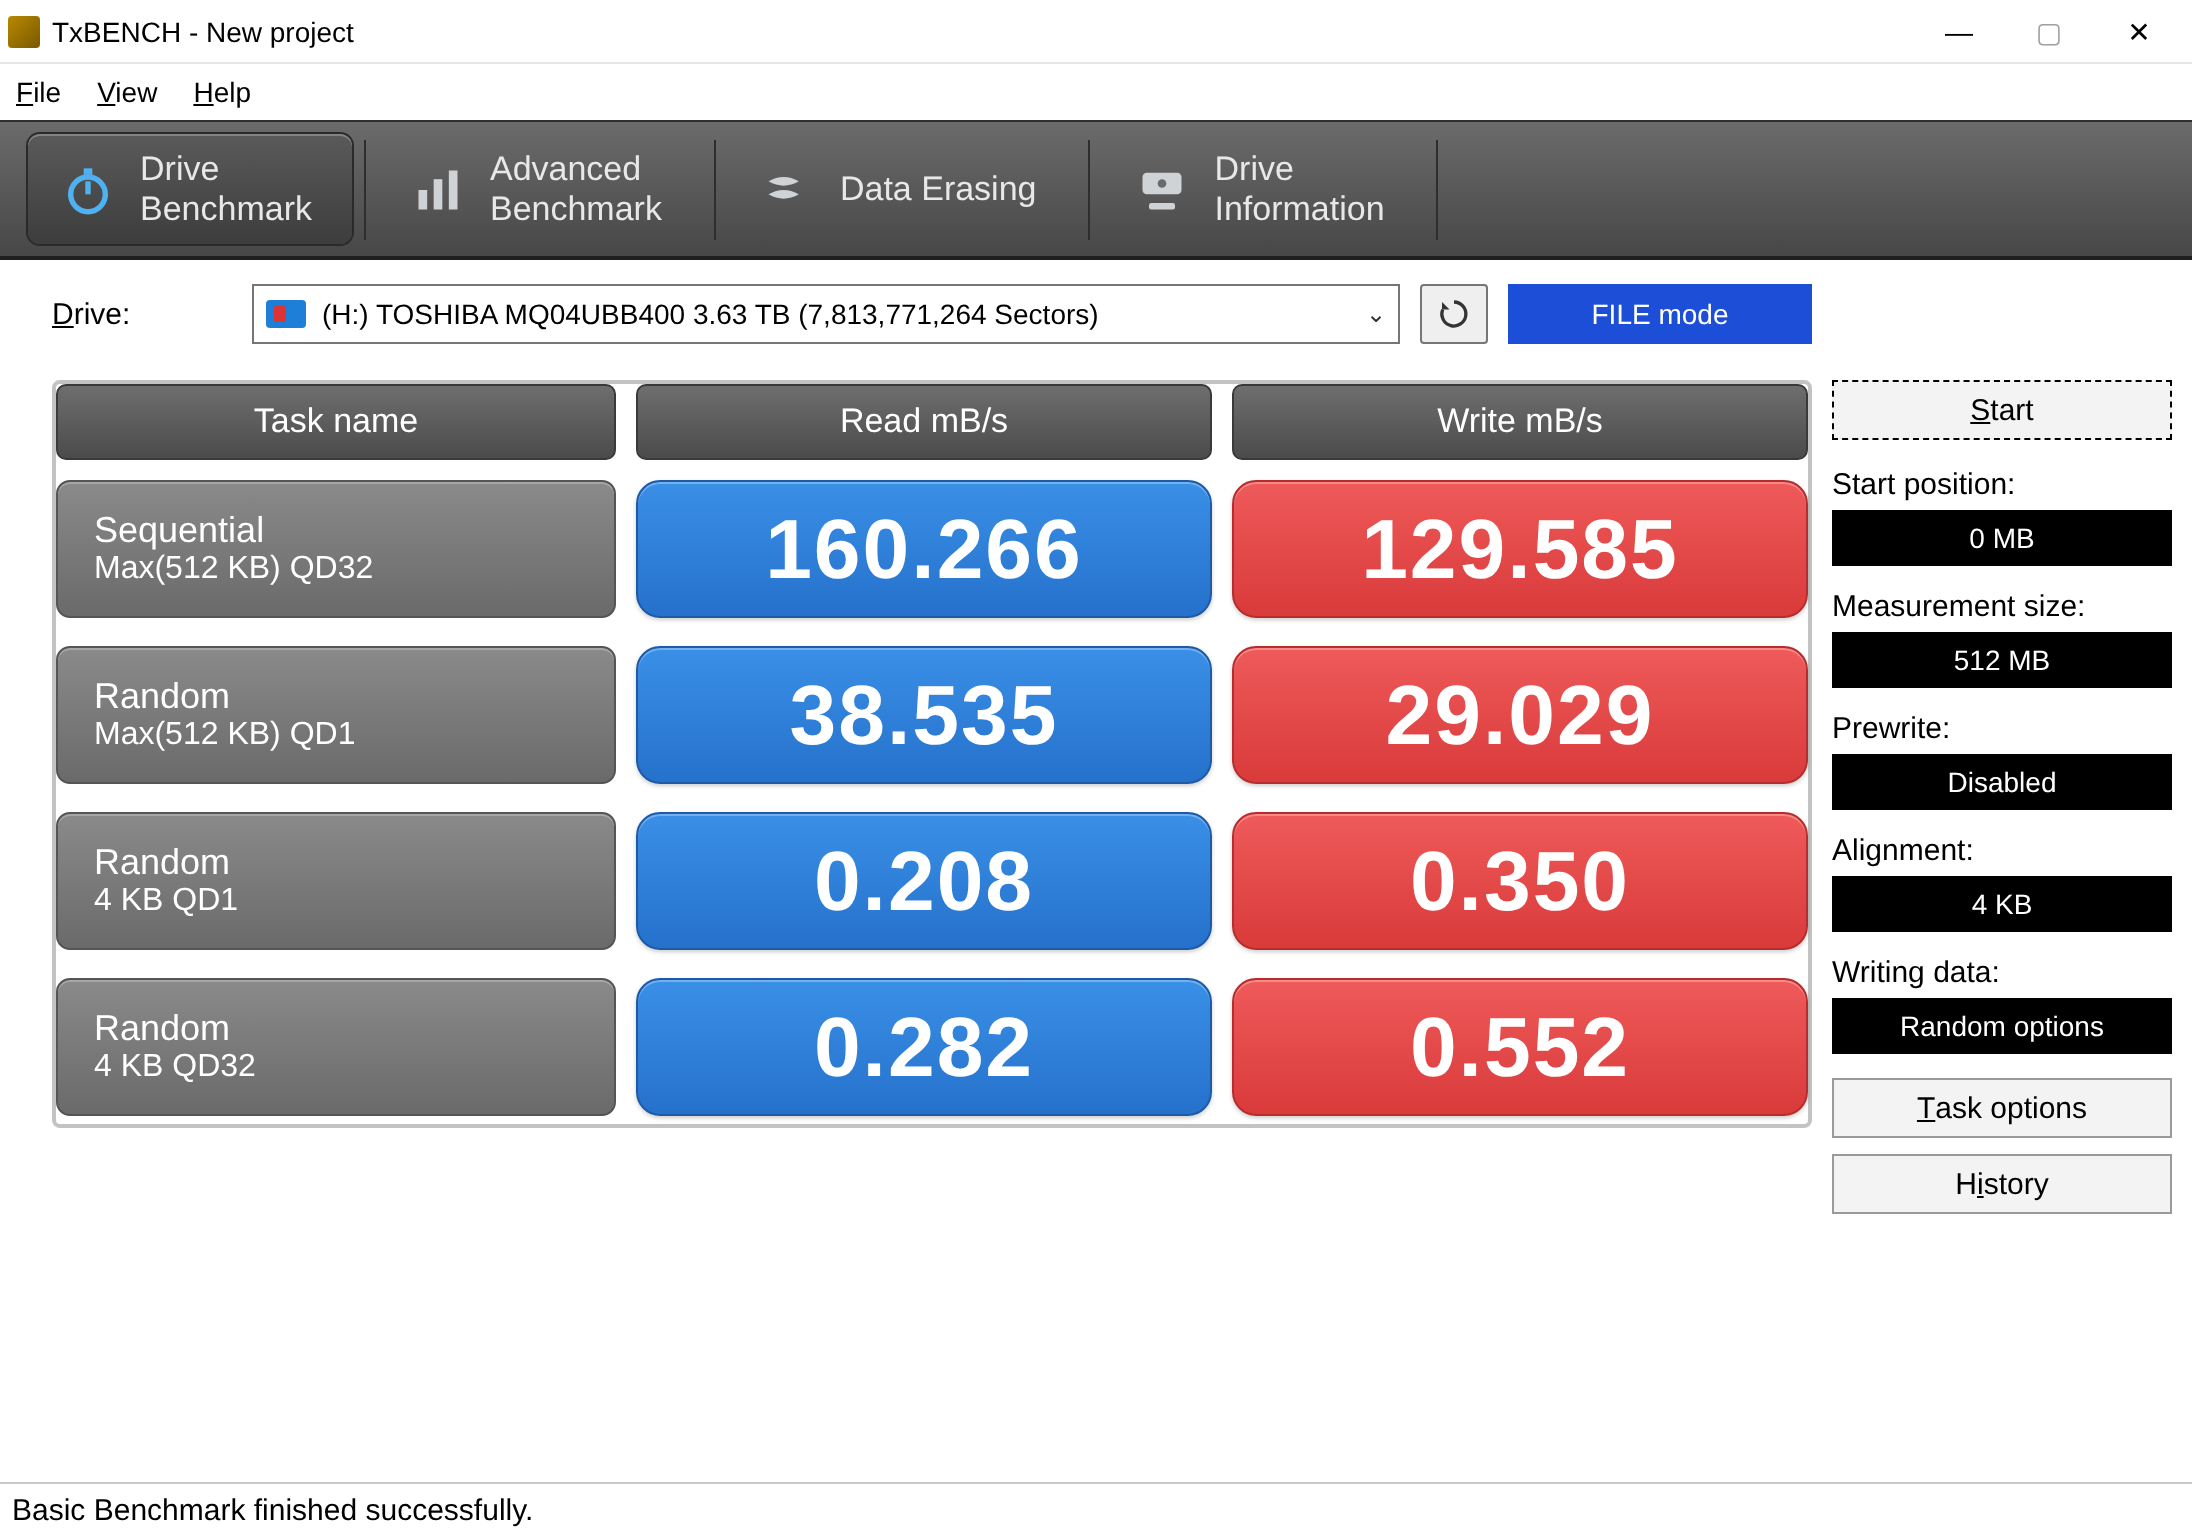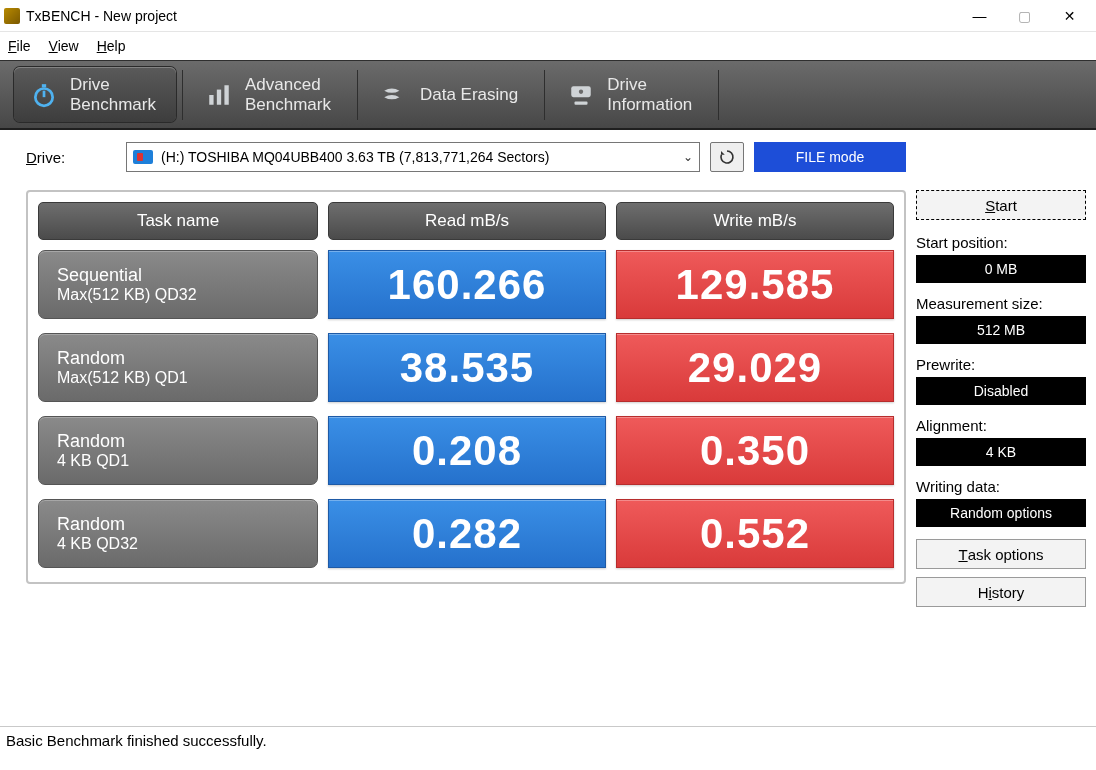--- a/index.html
+++ b/index.html
@@ -30,44 +30,44 @@
 .driverow label { font-size: 15px; min-width: 90px; }
 .driverow label .ul { text-decoration: underline; }
 .drive-select { flex: 1; height: 30px; border: 1px solid #767676; background: #fff; display: flex; align-items: center; padding: 0 6px; position: relative; }
 .drive-select .drive-icon { width: 20px; height: 14px; background: #1e7fd9; border-radius: 2px; margin-right: 8px; position: relative; }
 .drive-select .drive-icon::after { content:""; position:absolute; left:4px; top:3px; width:6px; height:8px; background:#d33; border-radius:1px; }
 .drive-select .drive-text { flex: 1; font-size: 14px; white-space: nowrap; overflow: hidden; }
 .drive-select .caret { position: absolute; right: 6px; top: 50%; transform: translateY(-50%); font-size: 12px; color: #333; }
 .refresh-btn { width: 34px; height: 30px; border: 1px solid #767676; background: #efefef; display: flex; align-items: center; justify-content: center; border-radius: 2px; }
 .mode-btn { width: 152px; height: 30px; background: #1d4ed8; color: #fff; display: flex; align-items: center; justify-content: center; font-size: 14px; font-weight: 500; }
 
-.results-panel { border: 2px solid #c3c3c3; border-radius: 4px; padding: 10px; background: #fff; }
+.results-panel { border: 2px solid #c3c3c3; border-radius: 4px; background: #fff; }
 .header-row { display: flex; gap: 10px; margin-bottom: 10px; }
 .hcell { background: linear-gradient(#6e6e6e,#4b4b4b); color: #fff; text-align: center; padding: 8px 0; font-size: 17px; border-radius: 5px; border: 1px solid #3a3a3a; }
 .hcell.name { flex: 0 0 280px; }
 .hcell.metric { flex: 1; }
 
 .result-row { display: flex; gap: 10px; margin-bottom: 14px; }
 .task-cell { flex: 0 0 280px; background: linear-gradient(#8a8a8a,#6a6a6a); color: #fff; border-radius: 7px; border: 1px solid #555; padding: 14px 18px; display: flex; flex-direction: column; justify-content: center; box-shadow: inset 0 1px 0 rgba(255,255,255,.25); }
 .task-cell .tline1 { font-size: 18px; font-weight: 500; }
 .task-cell .tline2 { font-size: 16px; font-weight: 400; }
-.val-cell { flex: 1; border-radius: 0; color: #fff; display: flex; align-items: center; justify-content: center; font-size: 42px; font-weight: 700; letter-spacing: 1px; box-shadow: inset 0 1px 0 rgba(255,255,255,.3), 0 1px 2px rgba(0,0,0,.2); }
+.val-cell { flex: 1; border-radius: 12px; color: #fff; display: flex; align-items: center; justify-content: center; font-size: 42px; font-weight: 700; letter-spacing: 1px; box-shadow: inset 0 1px 0 rgba(255,255,255,.3), 0 1px 2px rgba(0,0,0,.2); }
 .val-cell.read { background: linear-gradient(#3a8fe6,#2571cc); border: 1px solid #1e5aa6; }
 .val-cell.write { background: linear-gradient(#ef5a5a,#d93a3a); border: 1px solid #b72d2d; }
 
 .sidecol { width: 170px; display: flex; flex-direction: column; padding-top: 0; }
 .side-top-spacer { height: 48px; }
 .start-btn { height: 30px; border: 1px dashed #000; background: #f3f3f3; display: flex; align-items: center; justify-content: center; font-size: 15px; margin-bottom: 14px; }
 .start-btn .ul { text-decoration: underline; }
 .side-label { font-size: 15px; color: #000; margin-bottom: 4px; }
 .side-val { height: 28px; background: #000; color: #fff; display: flex; align-items: center; justify-content: center; font-size: 14px; margin-bottom: 12px; }
 .side-btn { height: 30px; border: 1px solid #9a9a9a; background: #f3f3f3; display: flex; align-items: center; justify-content: center; font-size: 15px; margin-bottom: 8px; }
 .side-btn .ul { text-decoration: underline; }
 
-.statusbar { position: absolute; bottom: 16px; left: 0; right: 0; height: 28px; border-top: 1px solid #c9c9c9; background: #fff; display: flex; align-items: center; padding: 0 6px; font-size: 15px; }
+.statusbar { position: absolute; bottom: 1px; left: 0; right: 0; height: 28px; border-top: 1px solid #c9c9c9; background: #fff; display: flex; align-items: center; padding: 0 6px; font-size: 15px; }
 </style>
 </head>
 <body>
 
 <div class="titlebar">
   <div class="app-icon"></div>
   <div class="title">TxBENCH - New project</div>
   <div class="winbtn">—</div>
   <div class="winbtn dim">▢</div>
   <div class="winbtn">✕</div>

